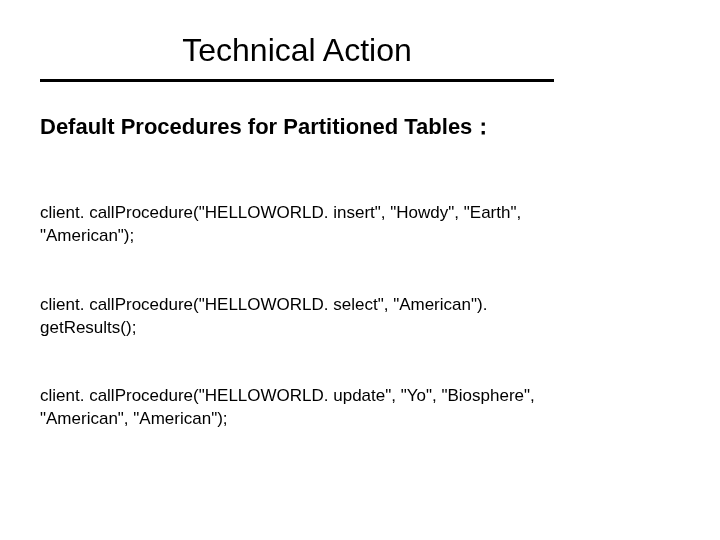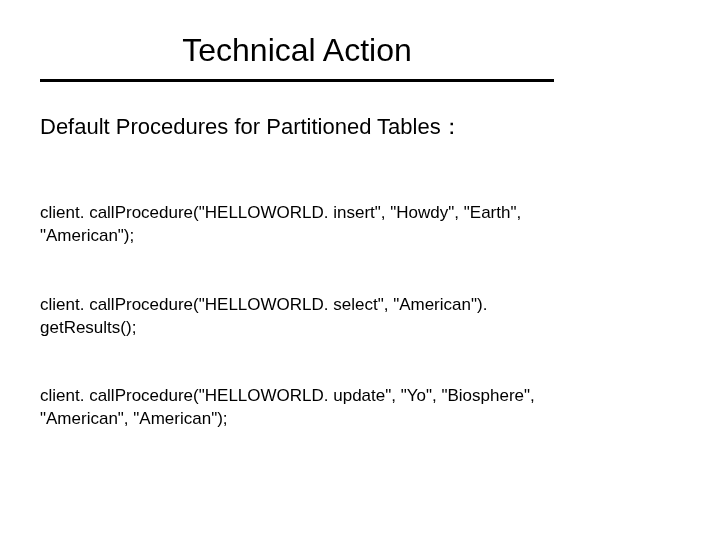--- a/index.html
+++ b/index.html
@@ -23,21 +23,21 @@
     font-weight: 400;
     margin: 4px 0 10px 0;
   }
   .hr {
     border: none;
     border-top: 3px solid #000;
     margin: 0 0 30px 0;
   }
   .subtitle {
     font-size: 22px;
-    font-weight: 400;
+    font-weight: 700;
     margin: 0 0 14px 0;
   }
   ul.bullets {
     margin: 0 0 22px 0;
     padding-left: 28px;
     list-style: none;
   }
   ul.bullets li {
     position: relative;
     font-size: 18px;

